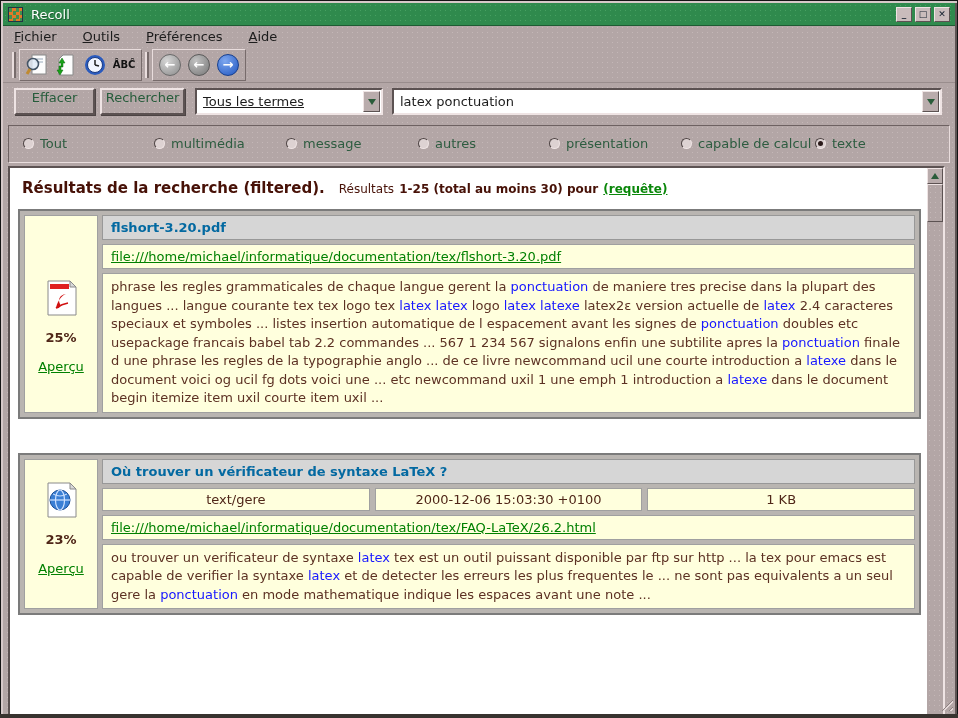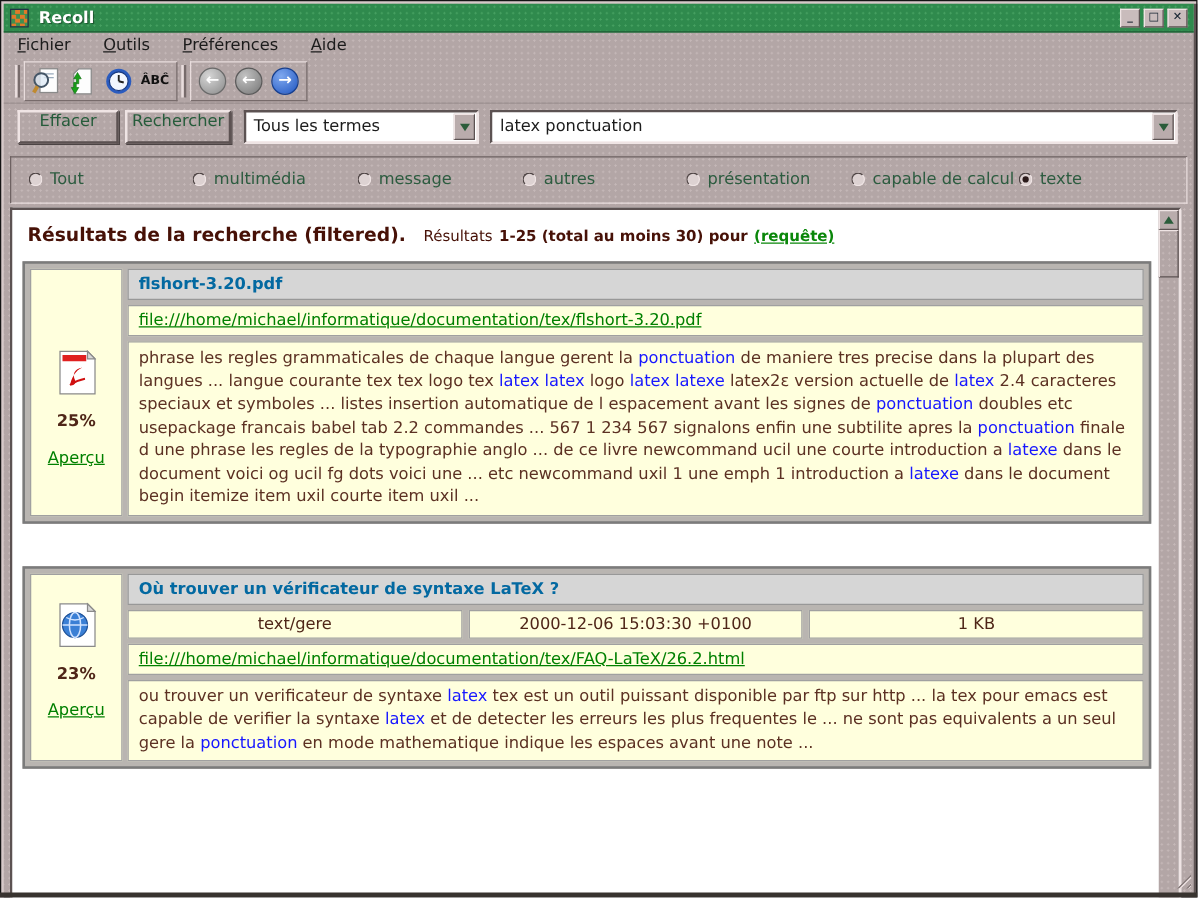--- a/index.html
+++ b/index.html
@@ -26,21 +26,21 @@
     background-image:radial-gradient(#46a061 22%, rgba(0,0,0,0) 23%);
     background-size:5px 5px;
     display:flex; align-items:center; padding:0 5px;
     border-bottom:1px solid #1e5c33;
   }
   .app-icon{
     width:15px; height:15px; margin-right:8px;
     background:repeating-conic-gradient(#e07a28 0% 25%, #3f9050 25% 50%) 0 0/7px 7px;
     border:1px solid #234;
   }
-  .title-text{ color:#fff; font-weight:bold; font-size:13px; text-shadow:1px 1px 0 rgba(0,0,0,.35); }
+  .title-text{ color:#fff; font-weight:normal; font-size:13px; text-shadow:1px 1px 0 rgba(0,0,0,.35); }
   .win-controls{ margin-left:auto; display:flex; gap:3px; }
   .winbtn{
     width:16px; height:15px; background:#c9bcbc; color:#13202e;
     border:1px solid; border-color:#efe4e4 #5c5252 #5c5252 #efe4e4;
     font-size:9px; line-height:12px; text-align:center; font-weight:bold; cursor:default;
   }
 
   
   .menubar{
     position:absolute; left:3px; right:3px; top:26px; height:21px;
@@ -77,21 +77,21 @@
     background-image:radial-gradient(#c4b7b7 22%, rgba(0,0,0,0) 23%);
     background-size:5px 5px;
     border:2px solid; border-color:#efe4e4 #5c5252 #5c5252 #efe4e4;
     box-shadow:1px 1px 0 #4c4444; cursor:default; text-align:center;
   }
   .combo{
     position:absolute; top:4px; height:27px; background:#fff;
     border:2px solid; border-color:#5c5252 #efe4e4 #efe4e4 #5c5252;
     display:flex; align-items:center;
   }
-  .combo-text{ flex:1; font-size:13px; color:#1c1c1c; padding-left:6px; white-space:nowrap; overflow:hidden; }
+  .combo-text{ flex:1; font-size:13px; color:#1c1c1c; padding-left:6px; white-space:nowrap; overflow:hidden;text-decoration:underline; }
   .combo input{
     flex:1; border:none; outline:none; font-size:13px; color:#1c1c1c; padding-left:6px;
     font-family:"DejaVu Sans","Liberation Sans",sans-serif; background:#fff; height:100%;
   }
   .combo-arrow-btn{
     width:17px; height:21px; margin-right:1px; flex:none;
     background:#b9acac; border:1px solid; border-color:#efe4e4 #5c5252 #5c5252 #efe4e4;
     display:flex; align-items:center; justify-content:center;
   }
   .tri-down{ width:0; height:0; border-left:4px solid transparent; border-right:4px solid transparent; border-top:6px solid #2a5c3a; }

